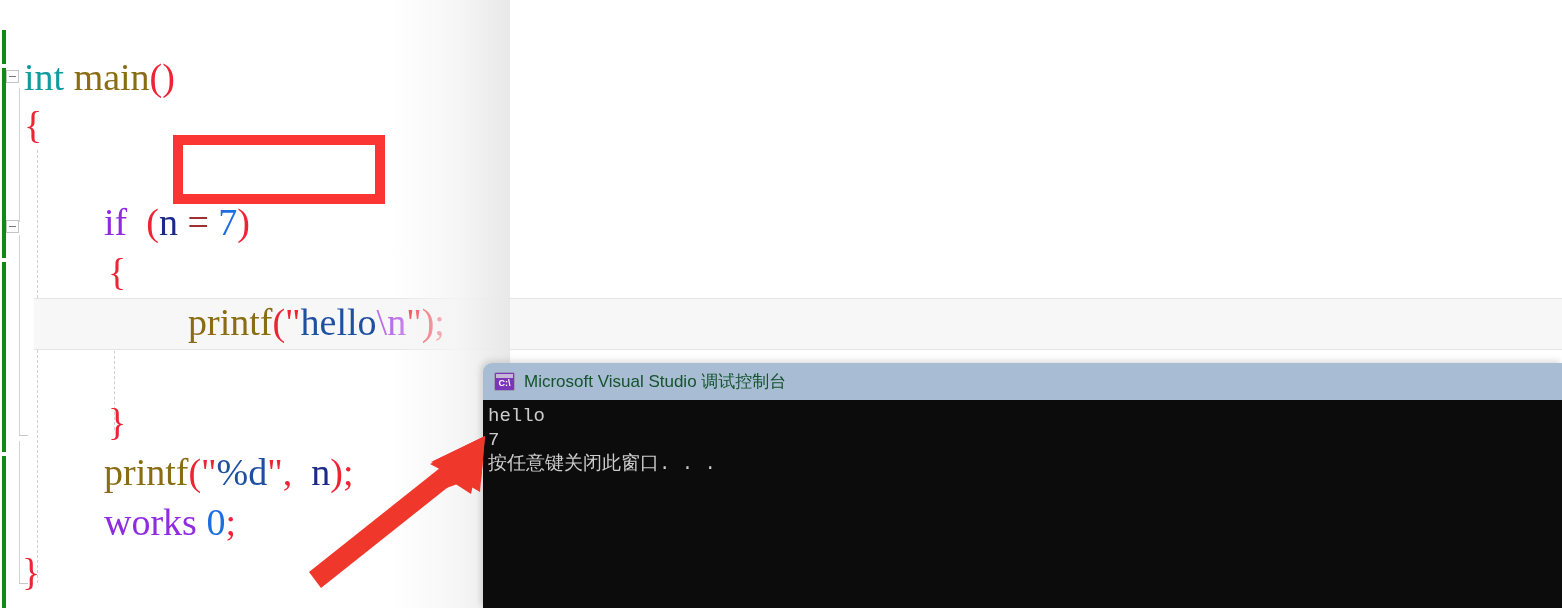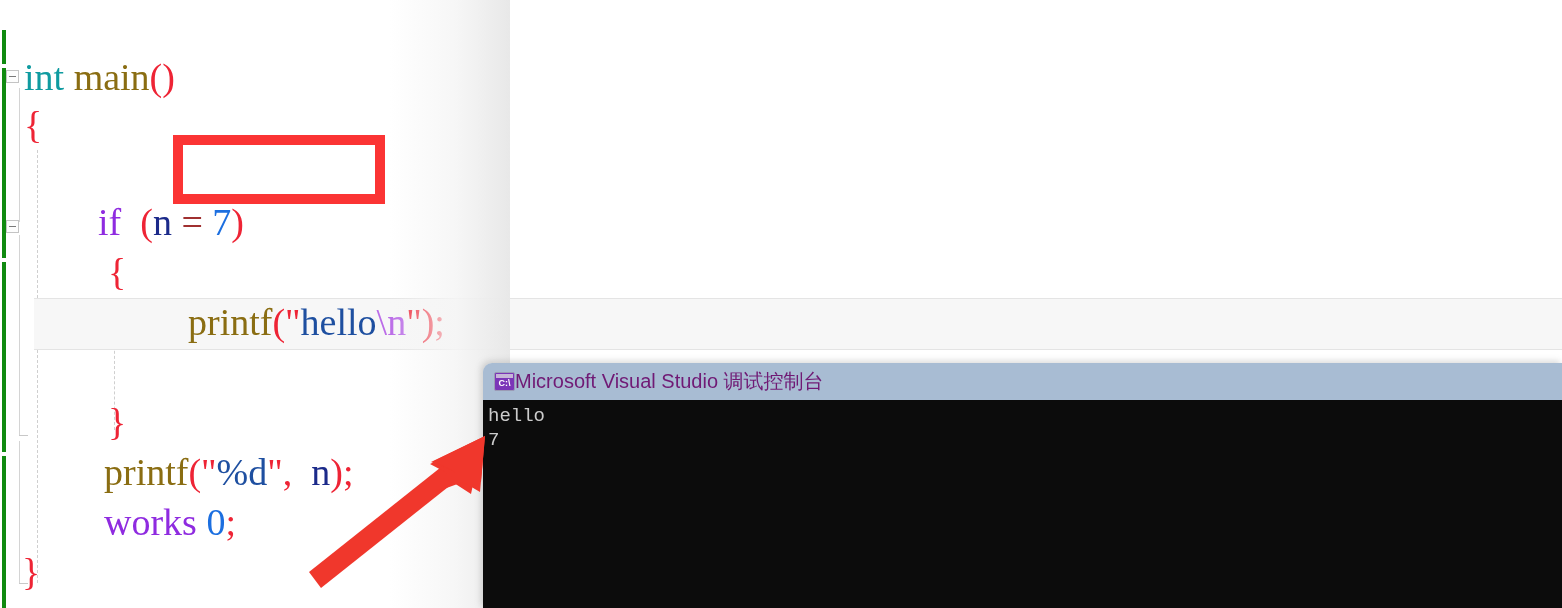--- a/index.html
+++ b/index.html
@@ -171,23 +171,24 @@
     position: absolute;
     left: 0; right: 0; top: 4px; bottom: 0;
     color: #ffffff;
     font-family: "Liberation Sans", sans-serif;
     font-size: 9px;
     font-weight: bold;
     line-height: 13px;
     text-align: center;
   }
   #console-title {
+    margin-left: 9px;
     font-family: "Liberation Sans", sans-serif;
-    font-size: 20px;
-    color: #701a75;
+    font-size: 17px;
+    color: #14532d;
     white-space: nowrap;
   }
   #console-body {
     background: #0c0c0c;
     height: 208px;
     padding: 4px 0 0 5px;
     box-sizing: border-box;
   }
   .console-line {
     font-family: "Liberation Mono", monospace;
@@ -231,21 +232,21 @@
     <div class="indent-guide" style="left:37px;top:150px;height:433px;"></div>
     <div class="indent-guide" style="left:114px;top:300px;height:130px;"></div>
 
     <div class="current-line"></div>
 
     <div class="code-line" style="left:24px;top:58px;"><span class="tok kw-type">int</span><span class="tok"> </span><span class="tok fn">main</span><span class="tok punct">(</span><span class="tok punct">)</span></div>
 
     <div class="code-line" style="left:24px;top:106px;"><span class="tok punct">{</span></div>
 
 
-    <div class="code-line" style="left:98px;top:203px;"><span class="tok kw-ctrl">if</span><span class="tok">  </span><span class="tok punct">(</span><span class="tok ident">n</span><span class="tok"> </span><span class="tok op">=</span><span class="tok"> </span><span class="tok num">7</span><span class="tok punct">)</span></div>
+    <div class="code-line" style="left:104px;top:203px;"><span class="tok kw-ctrl">if</span><span class="tok">  </span><span class="tok punct">(</span><span class="tok ident">n</span><span class="tok"> </span><span class="tok op">=</span><span class="tok"> </span><span class="tok num">7</span><span class="tok punct">)</span></div>
 
     <div class="code-line" style="left:108px;top:253px;"><span class="tok punct">{</span></div>
 
     <div class="code-line" style="left:188px;top:303px;"><span class="tok fn">printf</span><span class="tok punct">(</span><span class="tok punct">"</span><span class="tok str">hello</span><span class="tok esc">\n</span><span class="tok punct">"</span><span class="tok punct">)</span><span class="tok punct">;</span></div>
 
     <div class="code-line" style="left:108px;top:403px;"><span class="tok punct">}</span></div>
 
     <div class="code-line" style="left:104px;top:453px;"><span class="tok fn">printf</span><span class="tok punct">(</span><span class="tok punct">"</span><span class="tok str">%d</span><span class="tok punct">"</span><span class="tok comma">,</span><span class="tok">  </span><span class="tok ident">n</span><span class="tok punct">)</span><span class="tok punct">;</span></div>
 
     <div class="code-line" style="left:104px;top:503px;"><span class="tok kw-ctrl">works</span><span class="tok"> </span><span class="tok num">0</span><span class="tok punct">;</span></div>
@@ -261,20 +262,21 @@
     <div id="console-titlebar">
       <div id="console-icon">
         <div class="bar"></div>
         <div class="glyph">C:\</div>
       </div>
       <div id="console-title">Microsoft Visual Studio 调试控制台</div>
     </div>
     <div id="console-body">
       <div class="console-line">hello</div>
       <div class="console-line">7</div>
+      <div class="console-line">按任意键关闭此窗口. . .</div>
     </div>
   </div>
 
   <svg id="arrow" viewBox="0 0 220 175" xmlns="http://www.w3.org/2000/svg">
     <polygon points="14,152 160,36 172,52 26,168" fill="#f0372c"></polygon>
     <polygon points="188,18 135,44 152,53 140,72 159,63 176,74" fill="#f0372c"></polygon>
     <polygon points="190,16 136,42 186,62" fill="#f0372c"></polygon>
     <path d="M190,16 L139,41 L160,52 L146,70 L168,62 L185,72 Z" fill="#f0372c"></path>
   </svg>
 

